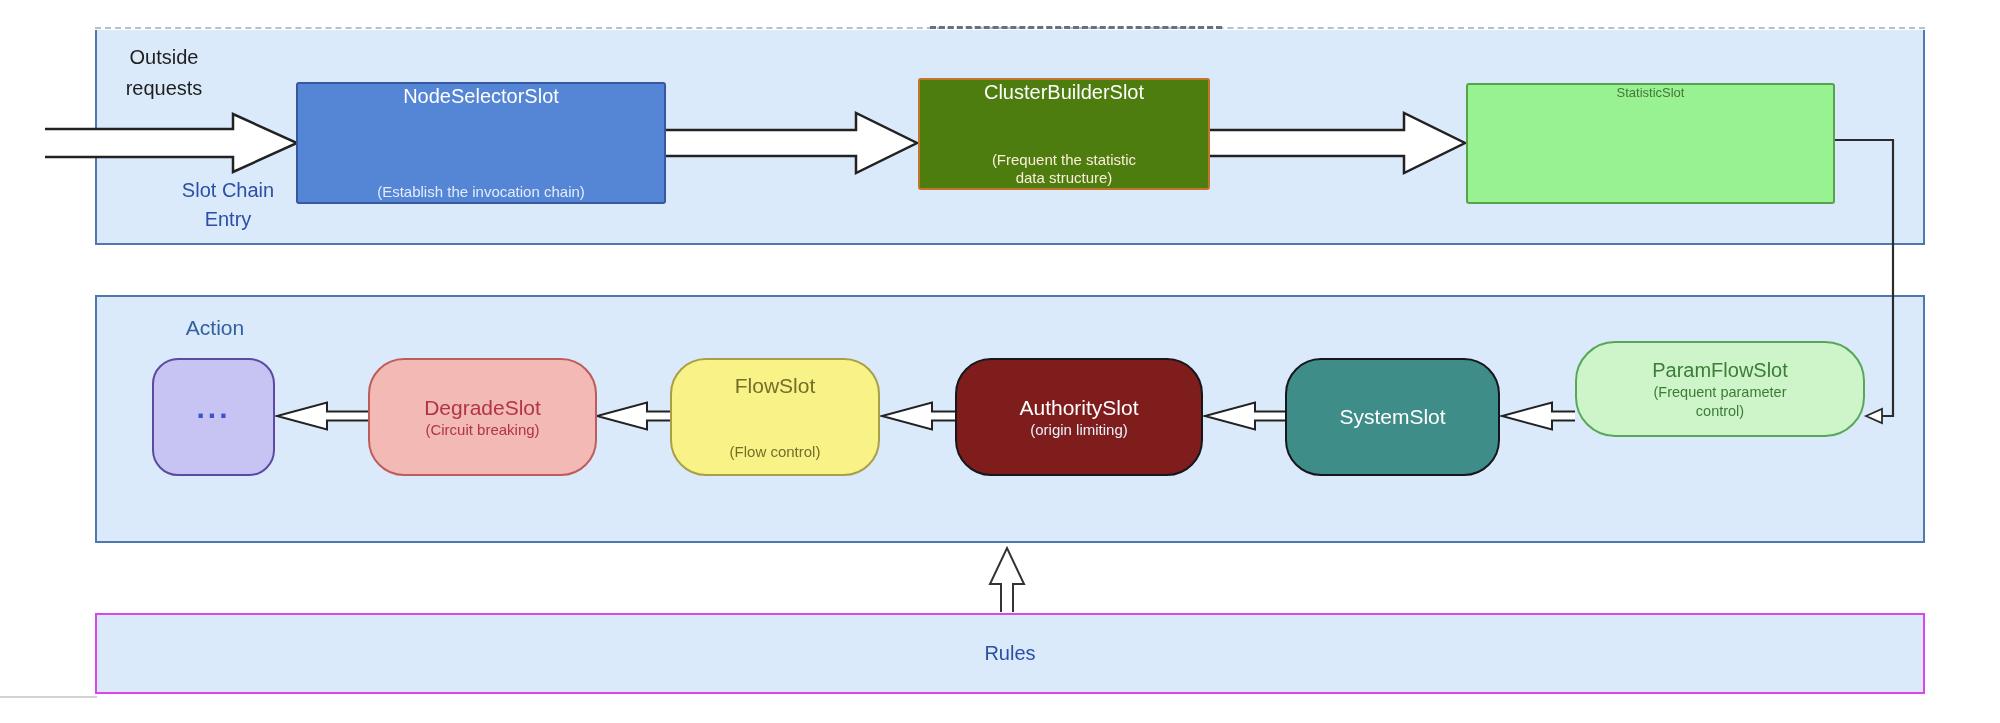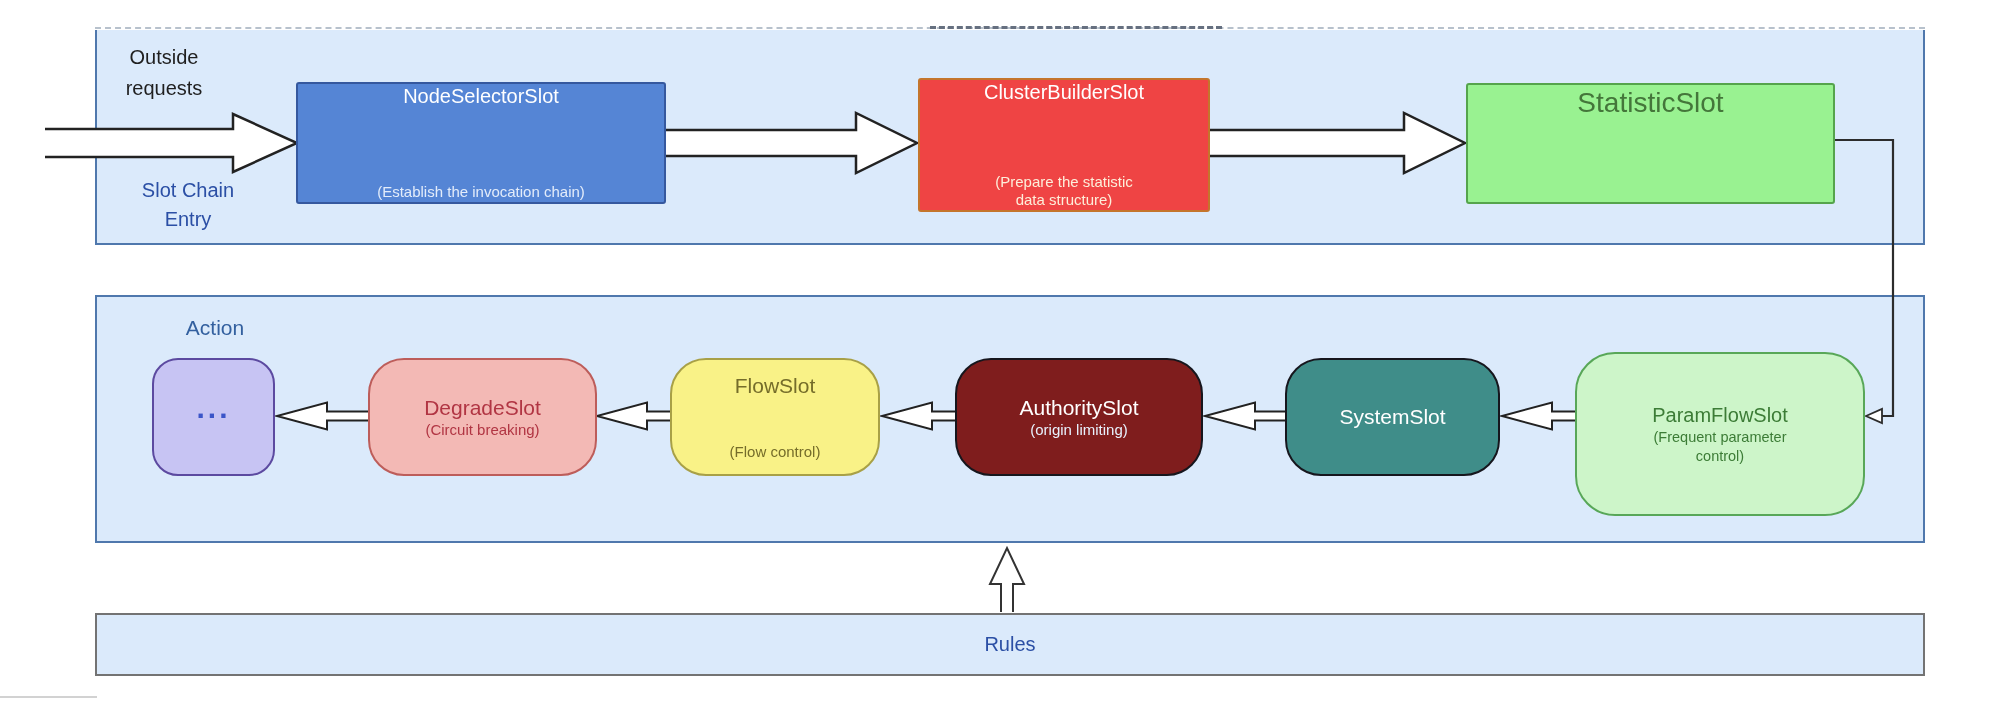--- a/index.html
+++ b/index.html
@@ -9,63 +9,63 @@
     background:#ffffff;
   }
   
   .container{
     position:absolute;background:#dbeafb;
     border:2px solid #4f78ad;box-sizing:border-box;
   }
   .container.chain-entry{left:95px;top:30px;width:1830px;height:215px;border-top:none;}
   .container.action-band{left:95px;top:295px;width:1830px;height:248px;}
   .rules-box{
-    position:absolute;left:95px;top:613px;width:1830px;height:63px;
-    background:#dbeafb;border:2px solid #737373;box-sizing:border-box;
+    position:absolute;left:95px;top:613px;width:1830px;height:81px;
+    background:#dbeafb;border:2px solid #d946ef;box-sizing:border-box;
     display:flex;align-items:center;justify-content:center;
   }
   .dashed-top{position:absolute;left:95px;top:27px;width:1830px;height:0;border-top:2px dashed #b7c1cc;}
   .dashed-top-dark{position:absolute;left:930px;top:26px;width:292px;height:0;border-top:3px dashed #667080;}
   .page-edge-remnant{position:absolute;left:0;top:696px;width:97px;height:0;border-top:2px solid #d2d2d2;}
   
   .slot{
     position:absolute;box-sizing:border-box;
     display:flex;flex-direction:column;align-items:center;justify-content:center;
     text-align:center;line-height:1.25;
   }
   .slot .t{font-size:20px;}
   .slot .s{font-size:15px;white-space:pre-line;}
   
   .rect{border-radius:3px;border:2px solid;justify-content:space-between;}
   .node-selector{left:296px;top:82px;width:370px;height:122px;background:#5585d5;border-color:#35589e;color:#ffffff;}
   .node-selector .s{color:#e3ecfa;}
-  .cluster-builder{left:918px;top:78px;width:292px;height:134px;background:#ef4444;border-color:#c4752c;color:#ffffff;}
+  .cluster-builder{left:918px;top:78px;width:292px;height:112px;background:#4d7c0f;border-color:#c4752c;color:#ffffff;}
   .cluster-builder .s{color:#fdeeda;}
   .statistic{left:1466px;top:83px;width:369px;height:121px;background:#99f291;border-color:#55a44c;color:#44763a;}
-  .statistic .t{font-size:28px;}
+  .statistic .t{font-size:13px;}
   
   .round{border-radius:36px;border:2px solid;}
   .ellipsis-box{left:152px;top:358px;width:123px;height:118px;background:#c7c4f3;border-color:#5c4aa0;border-radius:26px;}
   .ellipsis-box .dots{color:#3b55c8;font-size:30px;font-weight:bold;letter-spacing:3px;transform:translateY(-9px);}
   .degrade{left:368px;top:358px;width:229px;height:118px;background:#f3b9b5;border-color:#bd5d5a;color:#b13543;}
   .degrade .t{font-size:21px;}
   .flow{left:670px;top:358px;width:210px;height:118px;background:#f9f287;border-color:#a8a046;color:#756d2a;gap:44px;}
   .flow .t{font-size:21px;}
   .authority{left:955px;top:358px;width:248px;height:118px;background:#7f1d1d;border-color:#16161d;color:#ffffff;border-width:2.5px;}
   .authority .t{font-size:21px;}
   .authority .s{color:#e8f1fd;}
   .system{left:1285px;top:358px;width:215px;height:118px;background:#3f8d89;border-color:#16161d;color:#ffffff;border-width:2.5px;}
   .system .t{font-size:21px;}
-  .param-flow{left:1575px;top:352px;width:290px;height:164px;background:#cdf5c9;border-color:#58a758;color:#3c7c36;border-radius:40px;}
+  .param-flow{left:1575px;top:341px;width:290px;height:96px;background:#cdf5c9;border-color:#58a758;color:#3c7c36;border-radius:40px;}
   .param-flow .t{font-size:20px;}
   .param-flow .s{font-size:14.5px;}
   
   .lbl{position:absolute;text-align:center;white-space:pre-line;}
   .outside{left:84px;top:42px;width:160px;font-size:20px;line-height:31px;color:#1f1f1f;}
-  .chain-entry-lbl{left:98px;top:176px;width:180px;font-size:20px;line-height:29px;color:#2b4fa5;}
+  .chain-entry-lbl{left:98px;top:176px;width:180px;font-size:20px;line-height:29px;color:#2b4fa5;padding-left:40px;}
   .action-lbl{left:150px;top:316px;width:130px;font-size:21px;color:#33609f;}
   .rules-lbl{font-size:20px;color:#2b4fa5;}
   
   .overlay{position:absolute;left:0;top:0;width:2000px;height:723px;pointer-events:none;}
 </style>
 </head>
 <body>
 
 <div class="stage">
 
@@ -94,21 +94,21 @@
 
     <path d="M1001,612 V584 H990 L1007,548 L1024,584 H1013 V612" fill="#ffffff" stroke="#333333" stroke-width="2"></path>
   </svg>
 
   <div class="slot rect node-selector">
     <div class="t">NodeSelectorSlot</div>
     <div class="s">(Establish the invocation chain)</div>
   </div>
   <div class="slot rect cluster-builder">
     <div class="t">ClusterBuilderSlot</div>
-    <div class="s">(Prepare the statistic
+    <div class="s">(Frequent the statistic
 data structure)</div>
   </div>
   <div class="slot rect statistic">
     <div class="t">StatisticSlot</div>
   </div>
 
   <div class="slot round ellipsis-box">
     <div class="dots">...</div>
   </div>
   <div class="slot round degrade">

